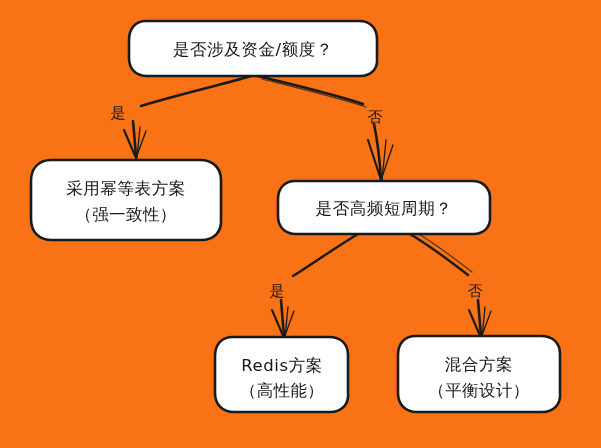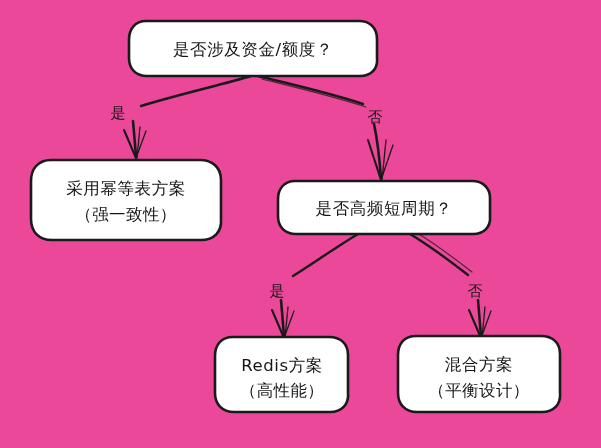--- a/index.html
+++ b/index.html
@@ -7,21 +7,21 @@
     padding: 0;
     background: #ffffff;
   }
   body {
     font-family: "DejaVu Sans", sans-serif;
   }
   #canvas {
     position: relative;
     width: 601px;
     height: 448px;
-    background: #ec4899;
+    background: #f97316;
     overflow: hidden;
   }
   #flow-svg {
     position: absolute;
     left: 0;
     top: 0;
     width: 601px;
     height: 448px;
   }
   .node-box {

